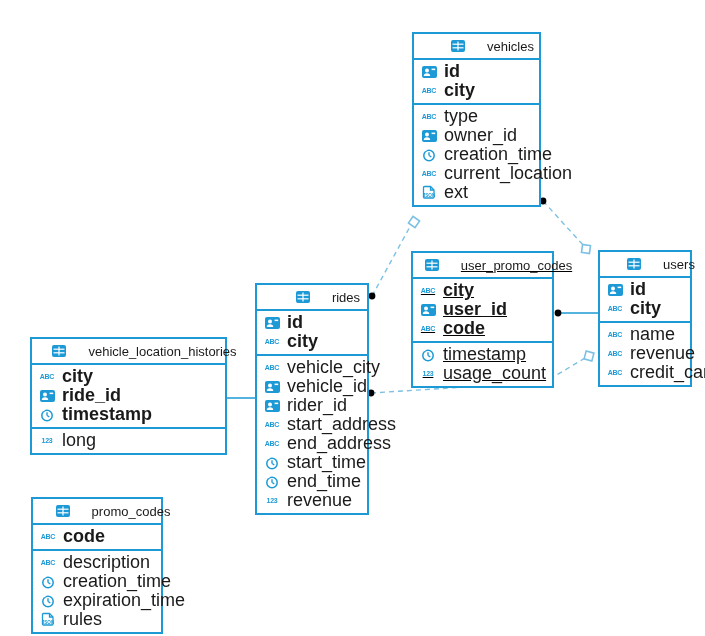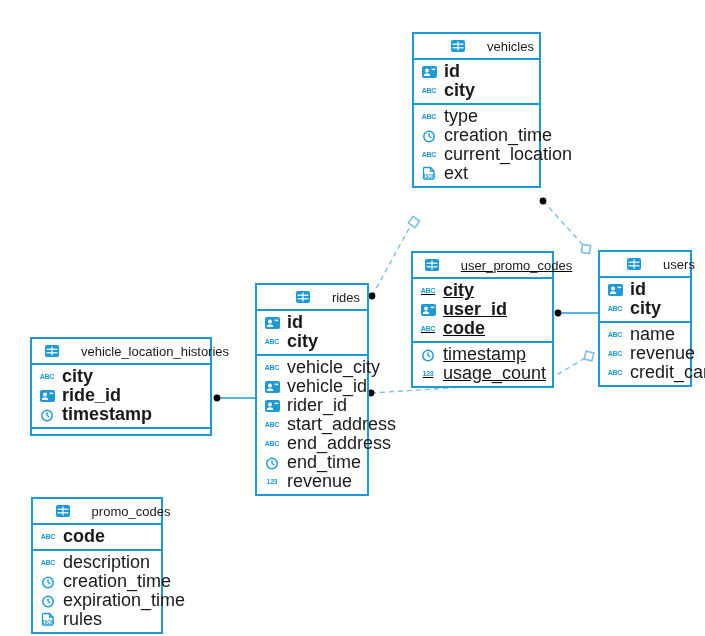--- a/index.html
+++ b/index.html
@@ -92,20 +92,31 @@
       </div>
       <div class="section">
         <div class="row">
           <span class="type-ic">
             <span class="txt-ic">ABC</span>
           </span>
           <span class="label">type</span>
         </div>
         <div class="row">
           <span class="type-ic">
+            <svg width="15" height="12" viewBox="0 0 15 12">
+              <rect x="0" y="0" width="15" height="12" rx="2" fill="#1d9ad6"></rect>
+              <circle cx="5" cy="4.6" r="2" fill="#fff"></circle>
+              <path d="M1.8 10 Q1.8 7.2 5 7.2 Q8.2 7.2 8.2 10 Z" fill="#fff"></path>
+              <rect x="9.6" y="2.6" width="3.6" height="1.5" fill="#fff"></rect>
+            </svg>
+          </span>
+          <span class="label">owner_id</span>
+        </div>
+        <div class="row">
+          <span class="type-ic">
             <svg width="14" height="14" viewBox="0 0 14 14">
               <circle cx="7" cy="7.5" r="5.2" fill="none" stroke="#1d9ad6" stroke-width="1.5"></circle>
               <line x1="7" y1="7.5" x2="7" y2="4.2" stroke="#1d9ad6" stroke-width="1.4"></line>
               <line x1="7" y1="7.5" x2="9.3" y2="8.8" stroke="#1d9ad6" stroke-width="1.4"></line>
               <line x1="2.2" y1="2.6" x2="4.2" y2="1.2" stroke="#fff" stroke-width="2.4"></line>
             </svg>
           </span>
           <span class="label">creation_time</span>
         </div>
         <div class="row">
@@ -309,31 +320,42 @@
         </div>
         <div class="row">
           <span class="type-ic">
             <svg width="14" height="14" viewBox="0 0 14 14">
               <circle cx="7" cy="7.5" r="5.2" fill="none" stroke="#1d9ad6" stroke-width="1.5"></circle>
               <line x1="7" y1="7.5" x2="7" y2="4.2" stroke="#1d9ad6" stroke-width="1.4"></line>
               <line x1="7" y1="7.5" x2="9.3" y2="8.8" stroke="#1d9ad6" stroke-width="1.4"></line>
               <line x1="2.2" y1="2.6" x2="4.2" y2="1.2" stroke="#fff" stroke-width="2.4"></line>
             </svg>
           </span>
+          <span class="label">start_time</span>
+        </div>
+        <div class="row">
+          <span class="type-ic">
+            <svg width="14" height="14" viewBox="0 0 14 14">
+              <circle cx="7" cy="7.5" r="5.2" fill="none" stroke="#1d9ad6" stroke-width="1.5"></circle>
+              <line x1="7" y1="7.5" x2="7" y2="4.2" stroke="#1d9ad6" stroke-width="1.4"></line>
+              <line x1="7" y1="7.5" x2="9.3" y2="8.8" stroke="#1d9ad6" stroke-width="1.4"></line>
+              <line x1="2.2" y1="2.6" x2="4.2" y2="1.2" stroke="#fff" stroke-width="2.4"></line>
+            </svg>
+          </span>
           <span class="label">end_time</span>
         </div>
         <div class="row">
           <span class="type-ic">
             <span class="txt-ic">123</span>
           </span>
           <span class="label">revenue</span>
         </div>
       </div>
     </div>
-    <div class="table" style="left: 30px; top: 337px; width: 182px;">
+    <div class="table" style="left: 30px; top: 337px; width: 197px;">
       <div class="table-header">
         <span style="display: inline-flex;">
           <svg width="14" height="12" viewBox="0 0 14 12">
             <rect x="0" y="0" width="14" height="12" rx="2" fill="#1d9ad6"></rect>
             <line x1="1.5" y1="4.2" x2="12.5" y2="4.2" stroke="#fff" stroke-width="1.2"></line>
             <line x1="1.5" y1="7.8" x2="12.5" y2="7.8" stroke="#fff" stroke-width="1.2"></line>
             <line x1="7" y1="1.5" x2="7" y2="10.5" stroke="#fff" stroke-width="1.2"></line>
           </svg>
         </span>
         <span class="table-title">vehicle_location_histories</span>
@@ -362,20 +384,26 @@
               <circle cx="7" cy="7.5" r="5.2" fill="none" stroke="#1d9ad6" stroke-width="1.5"></circle>
               <line x1="7" y1="7.5" x2="7" y2="4.2" stroke="#1d9ad6" stroke-width="1.4"></line>
               <line x1="7" y1="7.5" x2="9.3" y2="8.8" stroke="#1d9ad6" stroke-width="1.4"></line>
               <line x1="2.2" y1="2.6" x2="4.2" y2="1.2" stroke="#fff" stroke-width="2.4"></line>
             </svg>
           </span>
           <span class="label">timestamp</span>
         </div>
       </div>
       <div class="section">
+        <div class="row">
+          <span class="type-ic">
+            <span class="txt-ic">123</span>
+          </span>
+          <span class="label">long</span>
+        </div>
       </div>
     </div>
     <div class="table" style="left: 31px; top: 497px; width: 132px;">
       <div class="table-header">
         <span style="display: inline-flex;">
           <svg width="14" height="12" viewBox="0 0 14 12">
             <rect x="0" y="0" width="14" height="12" rx="2" fill="#1d9ad6"></rect>
             <line x1="1.5" y1="4.2" x2="12.5" y2="4.2" stroke="#fff" stroke-width="1.2"></line>
             <line x1="1.5" y1="7.8" x2="12.5" y2="7.8" stroke="#fff" stroke-width="1.2"></line>
             <line x1="7" y1="1.5" x2="7" y2="10.5" stroke="#fff" stroke-width="1.2"></line>

